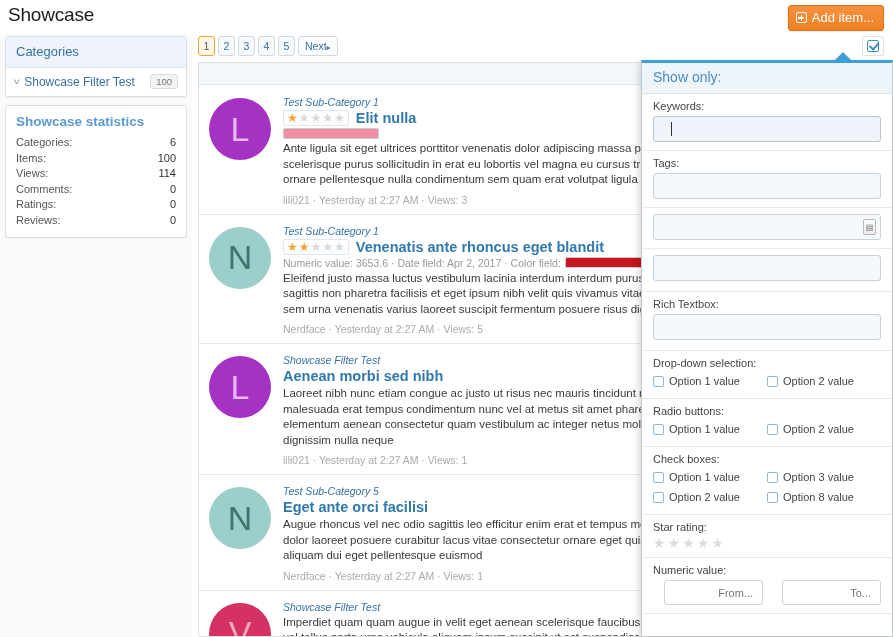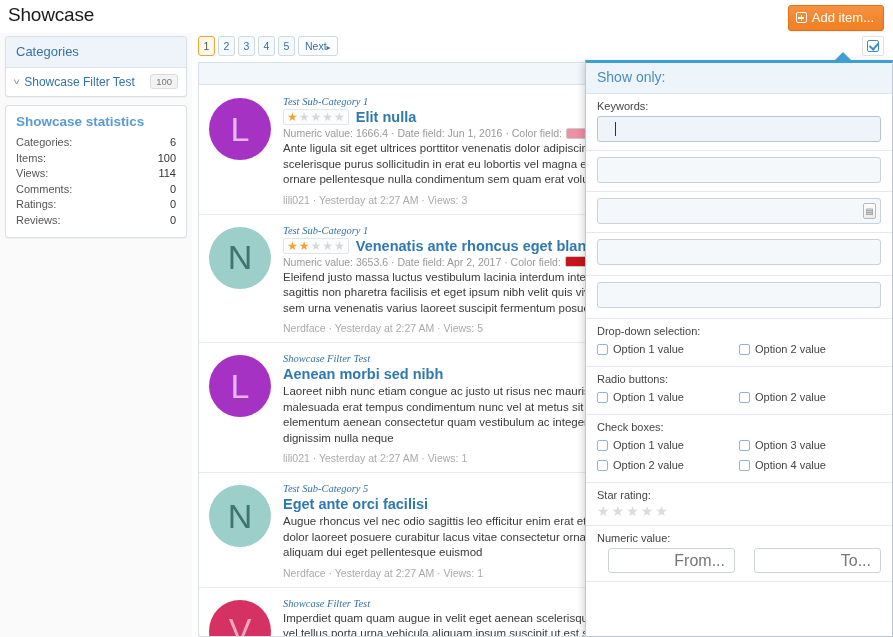--- a/index.html
+++ b/index.html
@@ -131,21 +131,21 @@
     border-bottom:1px solid #e7ebee;
   }
   .avatar {
     width:62px; height:62px; border-radius:50%;
     flex:0 0 62px;
     display:flex; align-items:center; justify-content:center;
     font-size:34px; font-weight:400;
     margin-right:12px; margin-top:2px;
   }
   .item-body { flex:1; min-width:0; }
-  .subcat { font-size:10.5px; color:#3572a5; font-style:italic; margin-bottom:2px;font-family:Liberation Serif, serif; }
+  .subcat { font-size:10.5px; color:#3572a5; font-style:italic; margin-bottom:2px; }
   .title-line { display:flex; align-items:center; gap:7px; margin-bottom:2px; }
   .stars {
     display:inline-flex; gap:1px; align-items:center;
     border:1px solid #dfe6ec; background:#fcfdfe; border-radius:2px;
     padding:1px 3px;
   }
   .star { font-size:12px; line-height:12px; color:#d6d8da; }
   .star.on { color:#f0a32e; }
   .item-title { font-size:14.5px; color:#3079ad; font-weight:bold; cursor:pointer; }
   .fields { font-size:10.5px; color:#999; margin-bottom:2px; display:flex; align-items:center; gap:4px;}
@@ -158,21 +158,21 @@
     position:absolute; right:6px; top:29px; bottom:0; width:13px;
     background:#f3f3f3; border:1px solid #e2e2e2;
   }
   .list-scroll .thumb {
     position:absolute; left:2px; top:2px; width:7px; height:120px;
     background:#c9c9c9; border-radius:4px;
   }
 
   
   .flyout {
-    position:absolute; right:0px; top:60px; width:308px; bottom:0;
+    position:absolute; right:0px; top:60px; width:252px; bottom:0;
     background:#ffffff;
     border:1px solid #bfc8d0;
     border-top:3px solid #3d9fd6;
     box-shadow:-2px 2px 7px rgba(0,0,0,0.16);
     overflow:hidden;
     z-index:20;
   }
   .flyout-arrow {
     position:absolute; right:41px; top:52px; width:0;height:0;
     border-left:9px solid transparent; border-right:9px solid transparent;
@@ -214,21 +214,21 @@
   }
   .cb {
     width:11px; height:11px; border:1px solid #8fb6d4; background:#fff;
     border-radius:2px; flex:0 0 11px;
   }
   .fstars { display:flex; gap:2px; margin-top:3px; }
   .fstars .star { font-size:14px; color:#dcdcdc; }
   .range-row { display:flex; gap:8px; margin-top:4px; }
   .range-in {
     width:50%; height:25px; border:1px solid #ccd4db; border-radius:3px;
-    background:#fff; text-align:right; font-size:16px; color:#bbbbbb;
+    background:#fff; text-align:right; font-size:11px; color:#bbbbbb;
     padding:3px 9px; font-family:"Liberation Sans", sans-serif;margin-left:11px;
   }
   .check-icon-box {
     position:absolute; right:9px; top:36px;
     width:22px; height:20px; background:#fff;
     border:1px solid #e2e2e2; border-radius:2px;
     display:flex; align-items:center; justify-content:center;
     z-index:30; cursor:pointer;
   }
   .check-inner {
@@ -327,21 +327,20 @@
                 <span class="stars">
                   <span class="star on">★</span>
                   <span class="star">★</span>
                   <span class="star">★</span>
                   <span class="star">★</span>
                   <span class="star">★</span>
                 </span>
                 <span class="item-title">Elit nulla</span>
               </div>
               <div class="fields">
-                <span>Numeric value: 1666.4  ·  Date field: Jun 1, 2016  ·  Color field:</span>
                 <span class="swatch" style="background: rgb(237, 143, 165);"></span>
               </div>
               <div class="excerpt">Ante ligula sit eget ultrices porttitor venenatis dolor adipiscing massa porttitor lectus eget pellentesque scelerisque purus sollicitudin in erat eu lobortis vel magna eu cursus tristique tincidunt tempus ipsum in quis enim ornare pellentesque nulla condimentum sem quam erat volutpat ligula libero erat nulla elit sodales ipsum...</div>
               <div class="meta">lili021 · Yesterday at 2:27 AM · Views: 3</div>
             </div>
           </div>
           <div class="item">
             <div class="avatar" style="background: rgb(156, 207, 201); color: rgb(60, 118, 110);">N</div>
             <div class="item-body">
               <div class="subcat">Test Sub-Category 1</div>
@@ -406,35 +405,37 @@
 
     <div class="fgroup">
       <div class="flabel">Keywords:</div>
       <div class="finput-wrap">
         <input class="finput focused" value="" style="">
         <span class="caret-bar"></span>
       </div>
     </div>
 
     <div class="fgroup">
+      <div class="flabel">Tags:</div>
       <input class="finput" value="" style="">
     </div>
 
     <div class="fgroup">
       <div class="finput-wrap">
         <input class="finput" value="" style="">
         <span class="spin-btn">▤</span>
       </div>
     </div>
 
     <div class="fgroup">
       <textarea class="finput ta" style=""></textarea>
     </div>
 
     <div class="fgroup">
+      <div class="flabel">Rich Textbox:</div>
       <textarea class="finput ta" style=""></textarea>
     </div>
 
     <div class="fgroup">
       <div class="flabel">Drop-down selection:</div>
       <div class="opt-row">
         <label class="opt">
             <span class="cb"></span>
             <span>Option 1 value</span>
           </label>
@@ -471,21 +472,21 @@
             <span>Option 3 value</span>
           </label>
       </div>
       <div class="opt-row">
         <label class="opt">
             <span class="cb"></span>
             <span>Option 2 value</span>
           </label>
         <label class="opt">
             <span class="cb"></span>
-            <span>Option 4 value</span>
+            <span>Option 8 value</span>
           </label>
       </div>
     </div>
 
     <div class="fgroup">
       <div class="flabel">Star rating:</div>
       <div class="fstars" id="flyout-stars">
           <span class="star">★</span>
           <span class="star">★</span>
           <span class="star">★</span>

